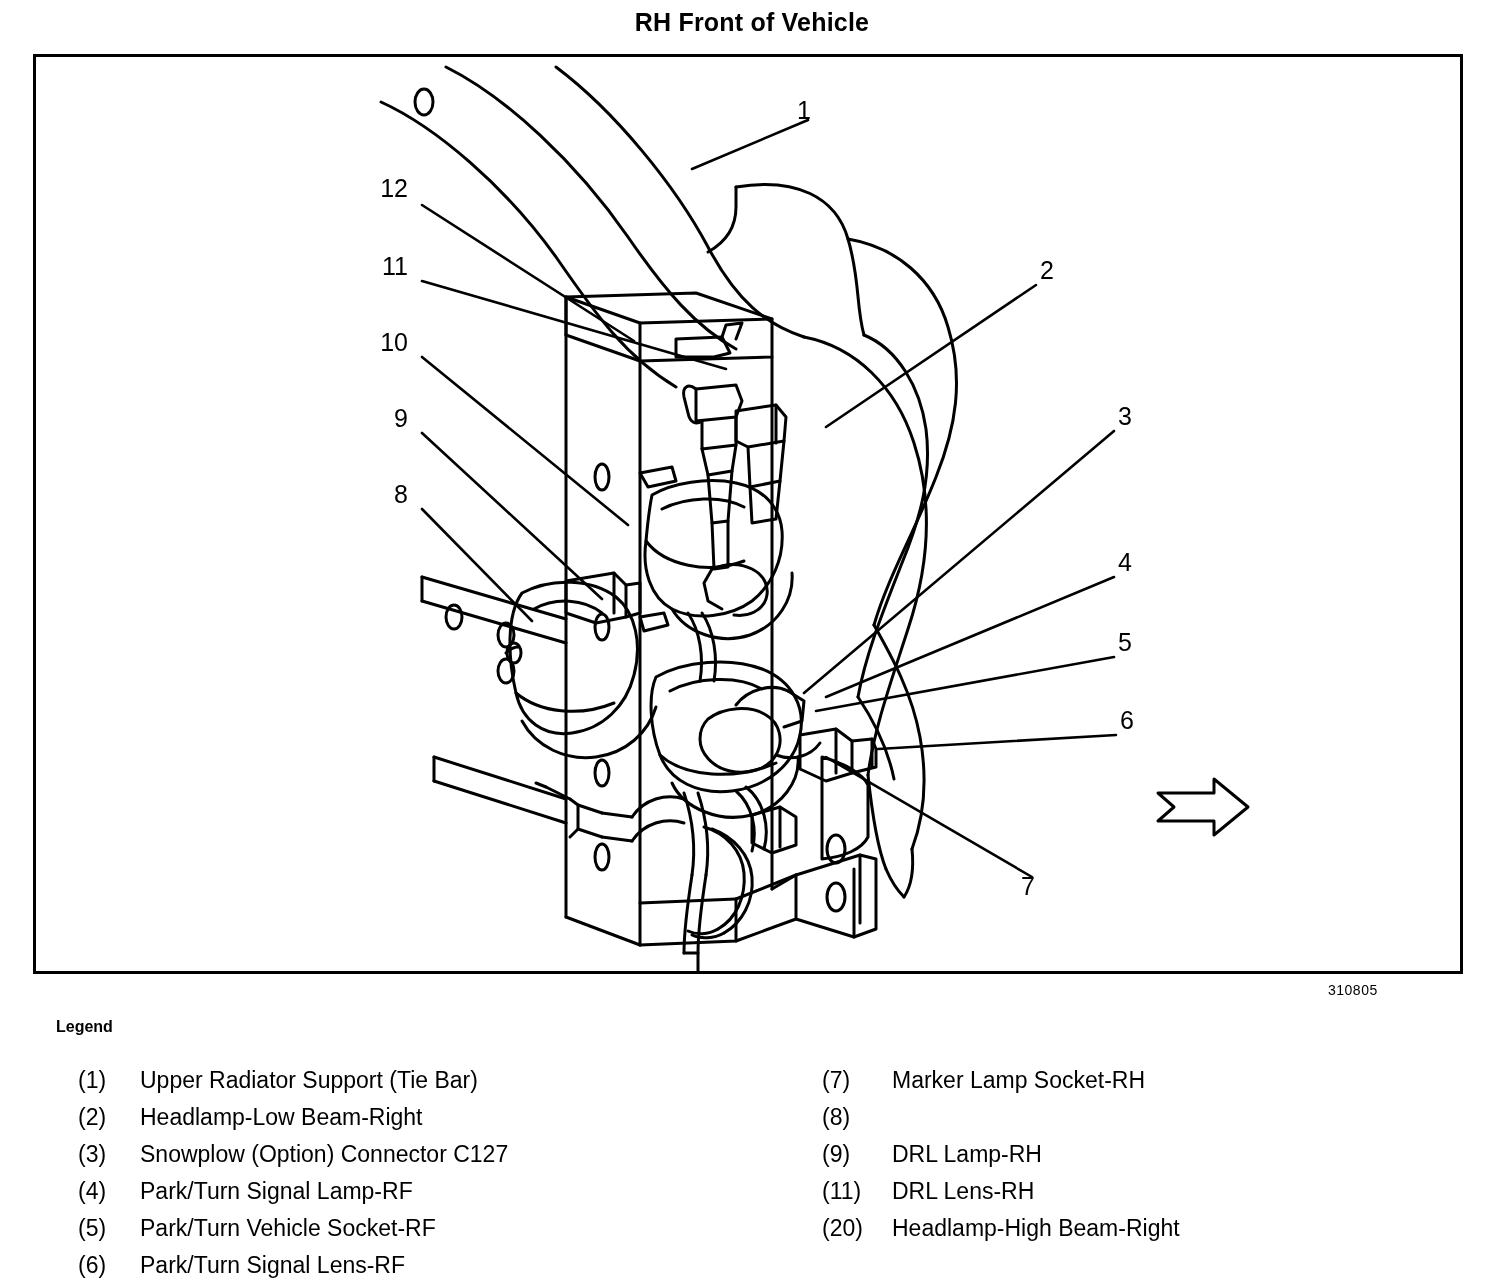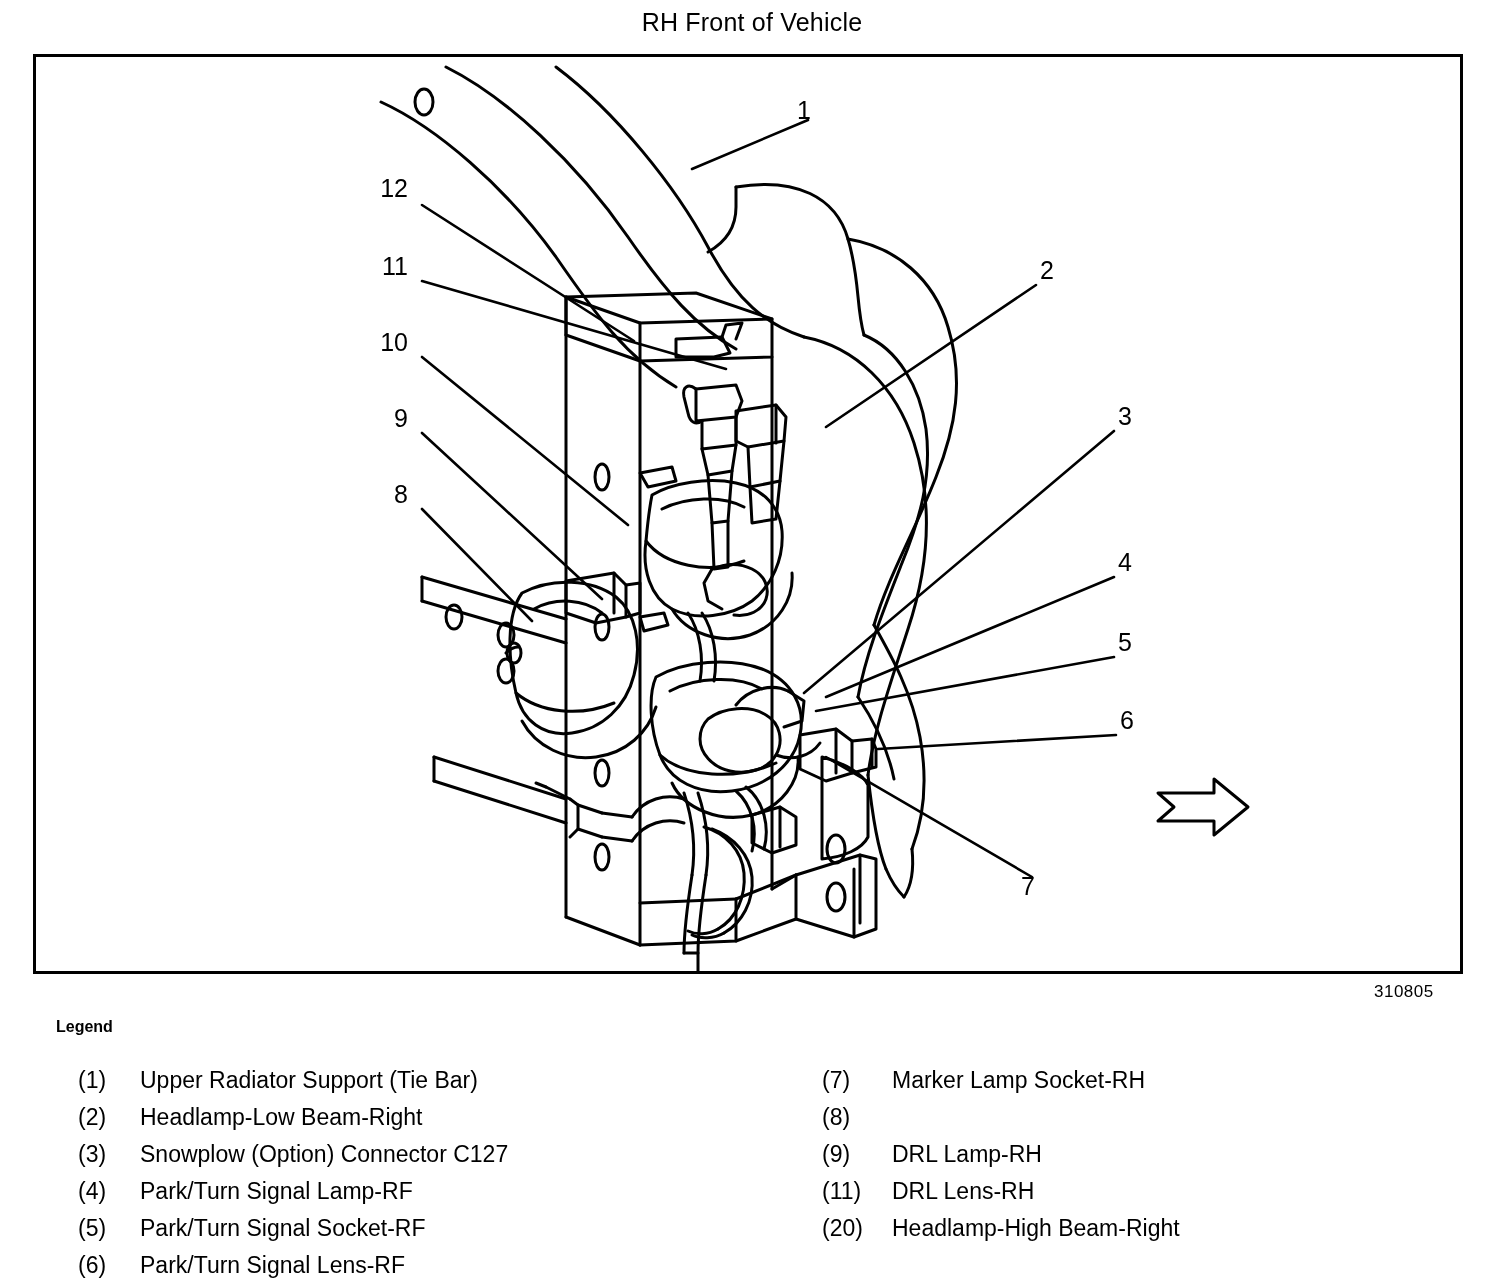--- a/index.html
+++ b/index.html
@@ -20,43 +20,43 @@
     width: 1504px;
     height: 1288px;
   }
   .title {
     position: absolute;
     top: 8px;
     left: 0;
     width: 1504px;
     text-align: center;
     font-size: 25px;
-    font-weight: normal;
+    font-weight: bold;
     letter-spacing: 0.2px;
   }
   .figure-frame {
     position: absolute;
     left: 33px;
     top: 54px;
     width: 1430px;
     height: 920px;
     border: 3px solid #000;
     box-sizing: border-box;
     background: #fff;
   }
   .figure-svg {
     position: absolute;
     left: 0;
     top: 0;
   }
   .fig-id {
     position: absolute;
-    left: 1374px;
+    left: 1328px;
     top: 982px;
-    font-size: 17px;
+    font-size: 14px;
     letter-spacing: 0.5px;
   }
   .legend-title {
     position: absolute;
     left: 26px;
     top: 1018px;
     font-size: 16px;
     font-weight: bold;
     margin-left: 30px;
   }
@@ -298,21 +298,21 @@
       <div class="legend-item">
         <span class="legend-num">(3)</span>
         <span class="legend-label">Snowplow (Option) Connector C127</span>
       </div>
       <div class="legend-item">
         <span class="legend-num">(4)</span>
         <span class="legend-label">Park/Turn Signal Lamp-RF</span>
       </div>
       <div class="legend-item">
         <span class="legend-num">(5)</span>
-        <span class="legend-label">Park/Turn Signal Socket-RF</span>
+        <span class="legend-label">Park/Turn Vehicle Socket-RF</span>
       </div>
       <div class="legend-item">
         <span class="legend-num">(6)</span>
         <span class="legend-label">Park/Turn Signal Lens-RF</span>
       </div>
     </div>
 
     <div class="legend-col right">
       <div class="legend-item">
         <span class="legend-num wide">(7)</span>

